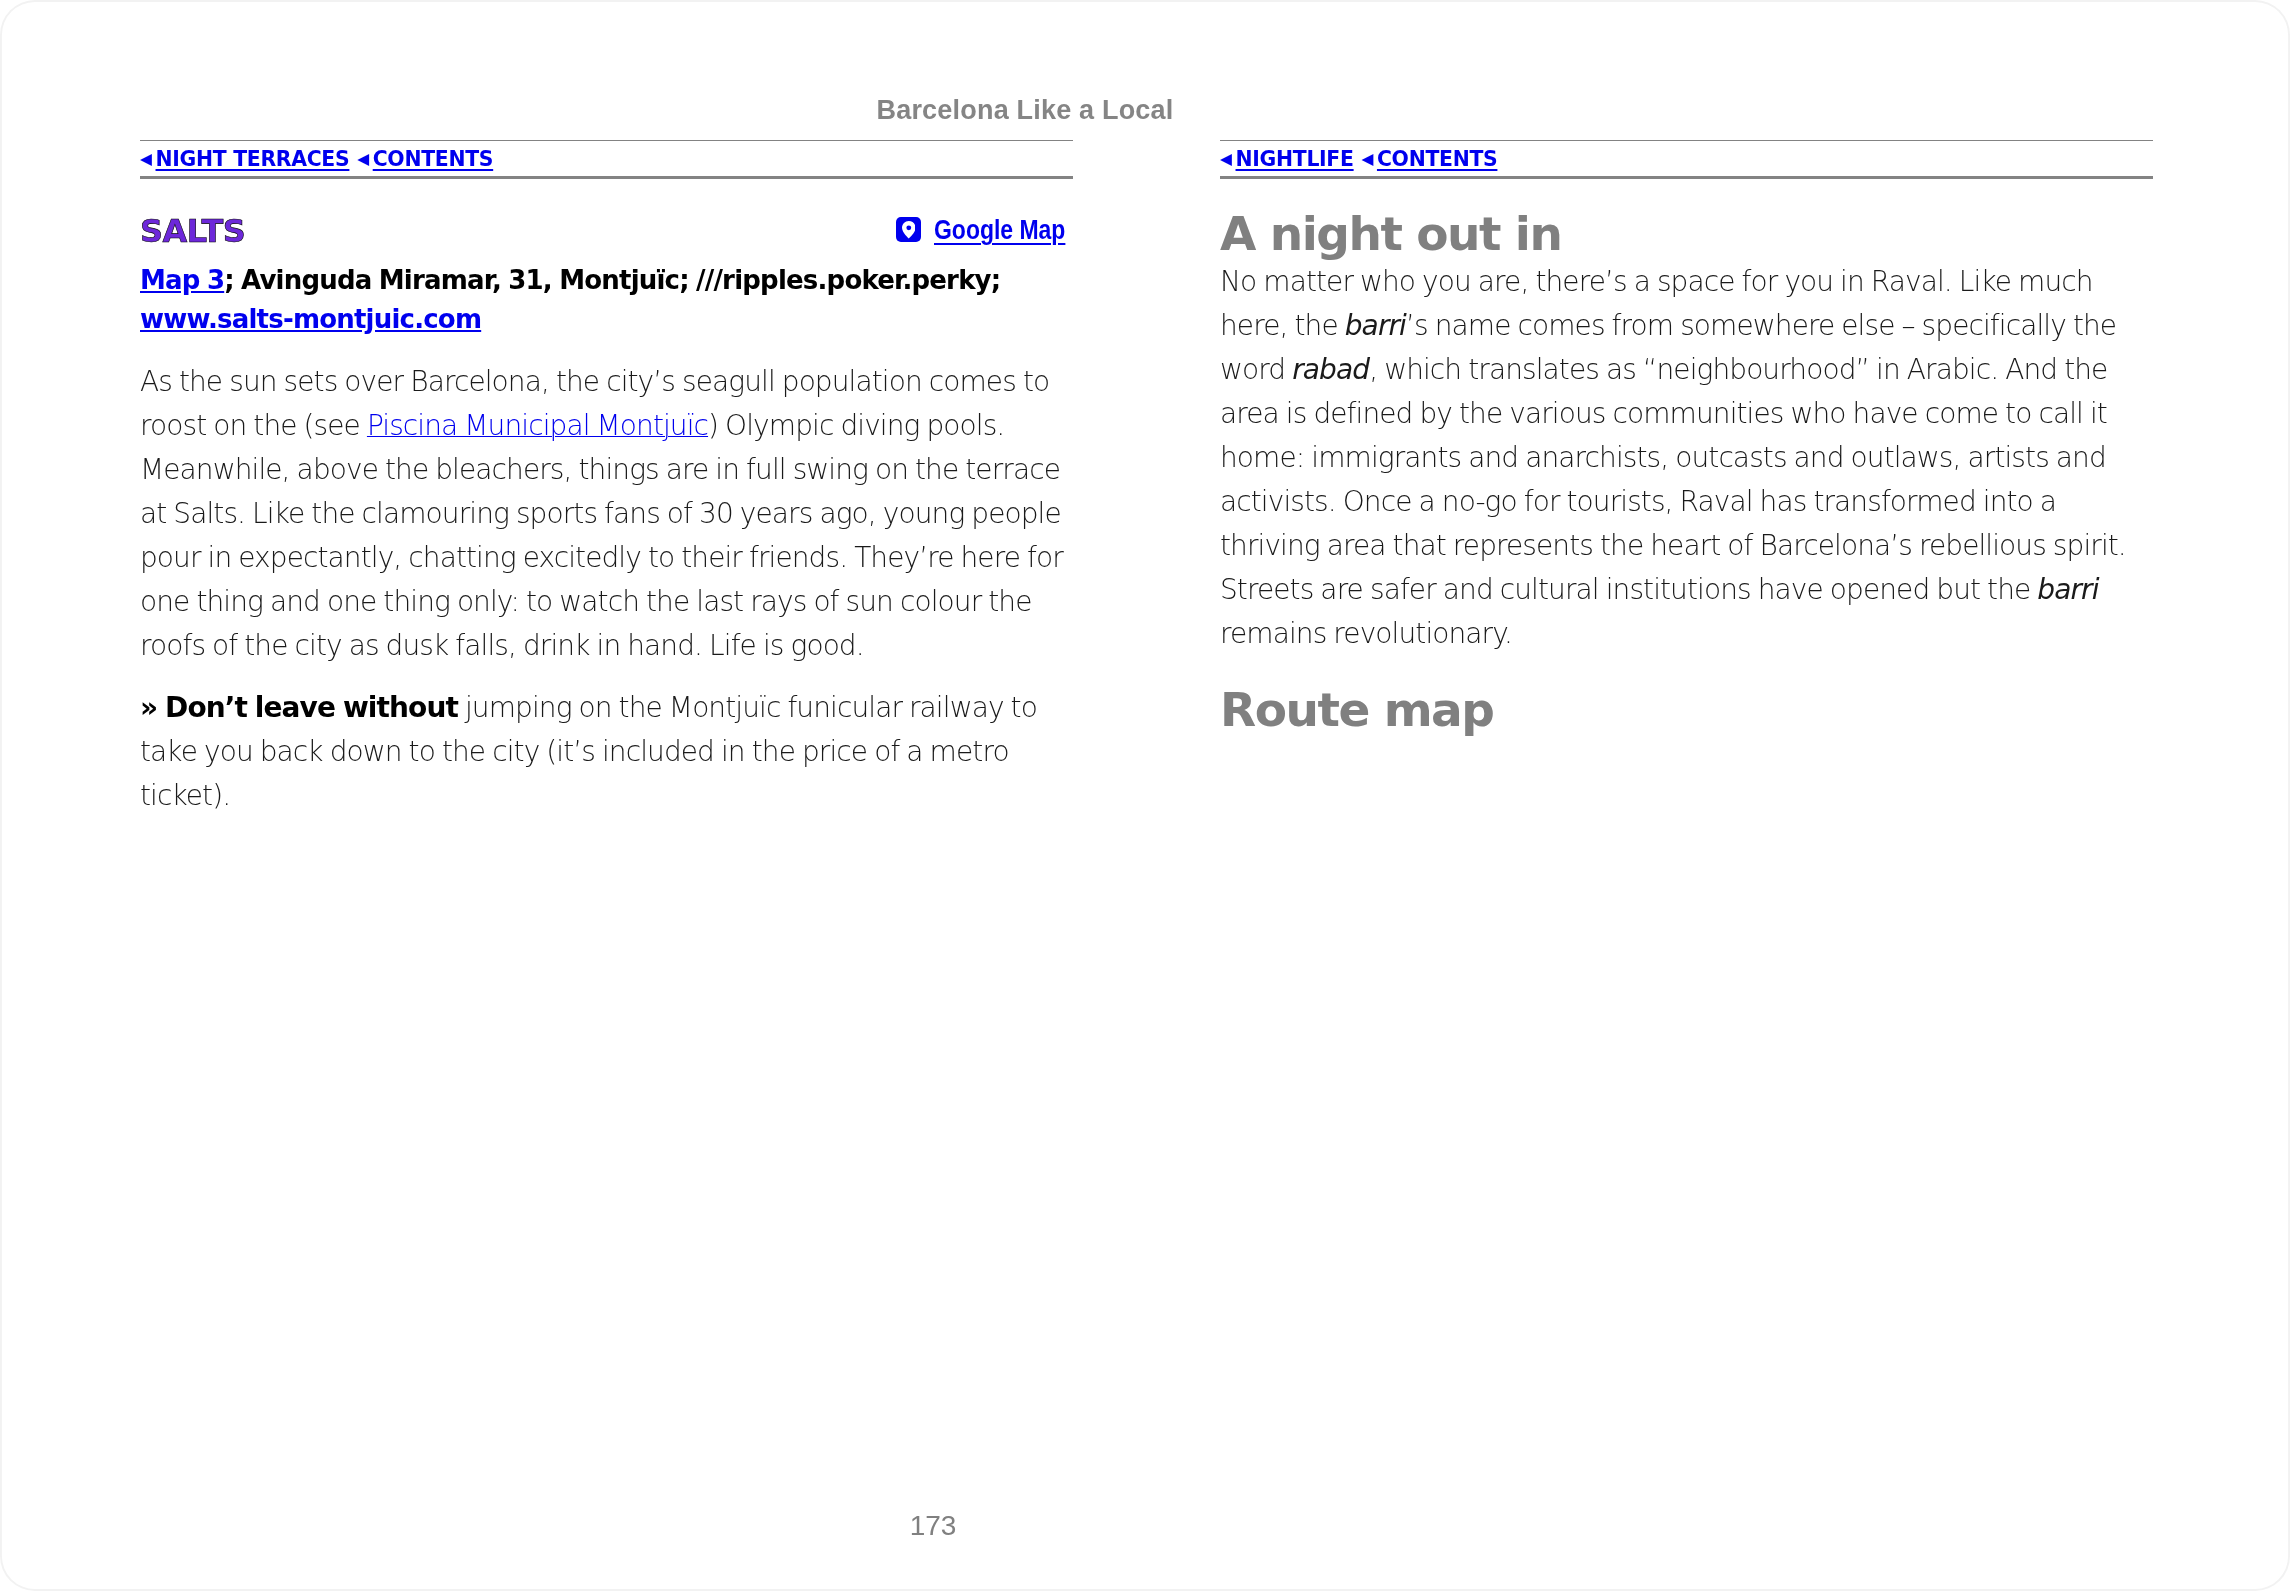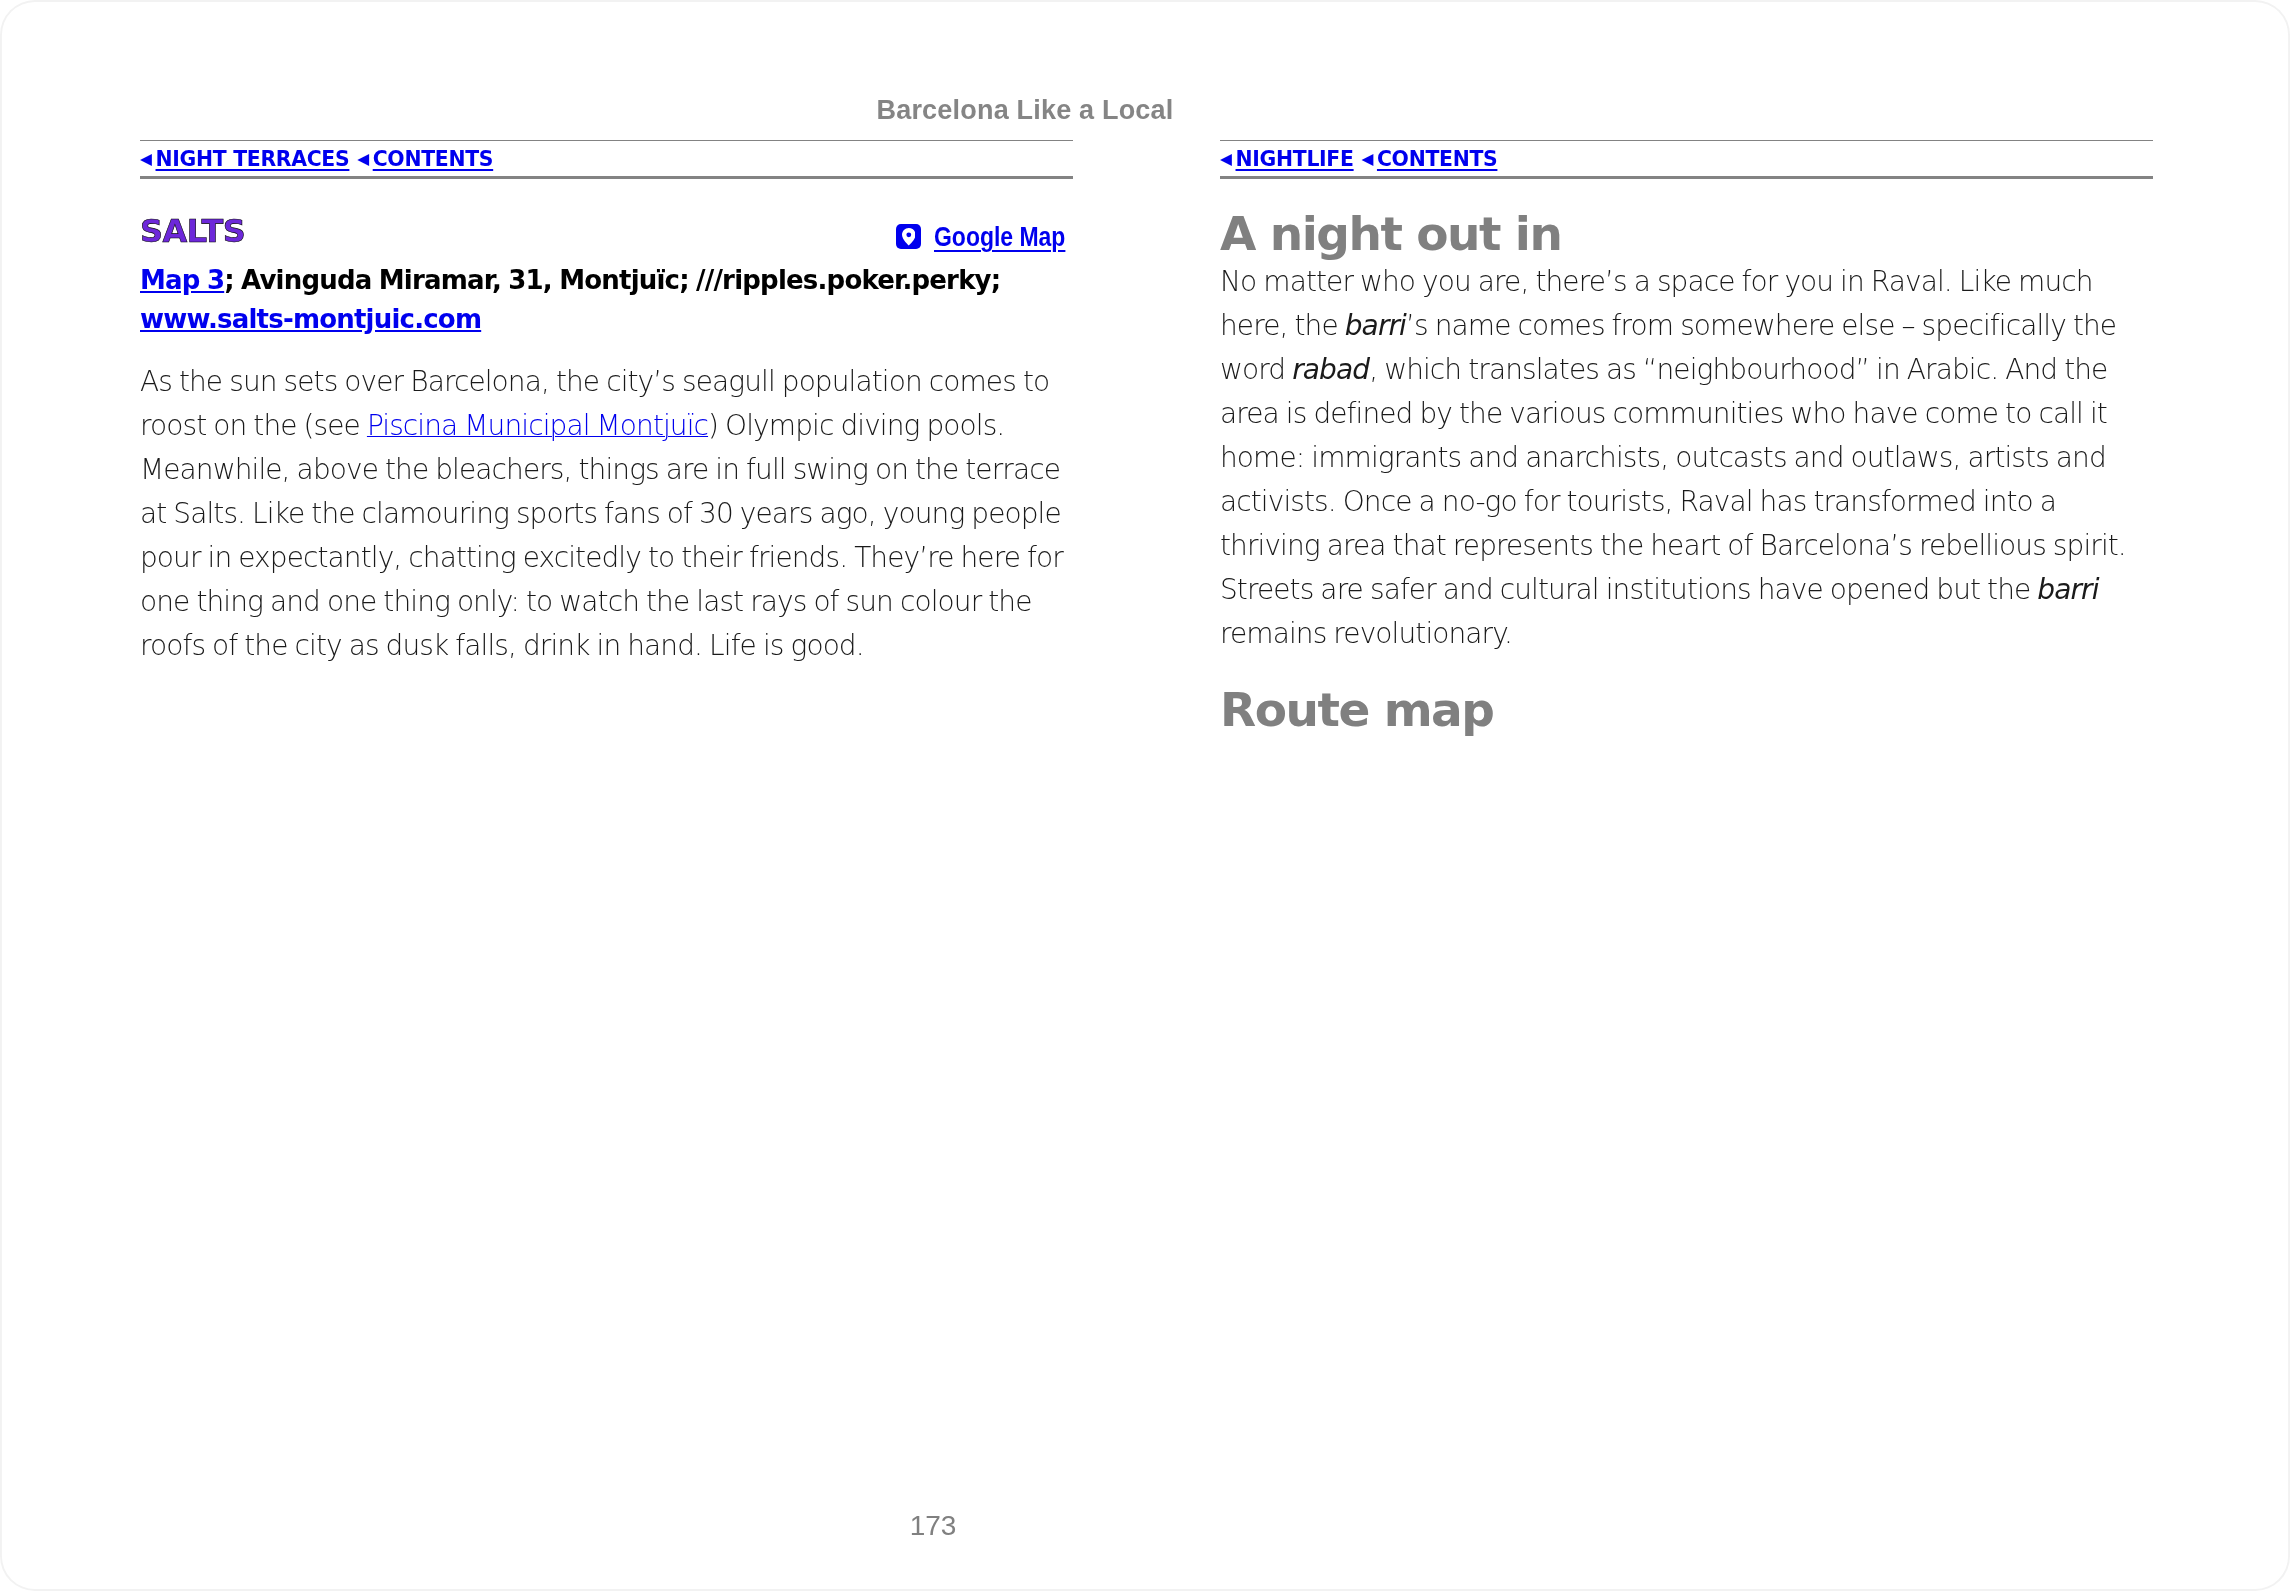--- a/index.html
+++ b/index.html
@@ -82,21 +82,20 @@
       line-height: 43px;
       -webkit-text-stroke: 0.6px #000;
     }
     .gmap {
       position: absolute;
       right: 12.6px;
       top: 3.9px;
       display: flex;
       align-items: center;
       cursor: pointer;
-      margin-top: 7px;
     }
     .gmap-icon {
       width: 25px;
       height: 25px;
       background: #0000ee;
       border-radius: 4.9px;
       display: flex;
       align-items: center;
       justify-content: center;
       margin-right: 13.6px;
@@ -224,20 +223,21 @@
       <span class="gmap-label">Google Map</span>
     </div>
   </div>
 
   <div class="address">
     <a>Map 3</a><span>; Avinguda Miramar, 31, Montjuïc; ///ripples.poker.perky; </span><a>www.salts-montjuic.com</a>
   </div>
 
   <p class="body-text p1"><span>As the sun sets over Barcelona, the city’s seagull population comes to roost on the (see </span><a class="inline-link">Piscina Municipal Montjuïc</a><span>) Olympic diving pools. Meanwhile, above the bleachers, things are in full swing on the terrace at Salts. Like the clamouring sports fans of 30 years ago, young people pour in expectantly, chatting excitedly to their friends. They’re here for one thing and one thing only: to watch the last rays of sun colour the roofs of the city as dusk falls, drink in hand. Life is good.</span></p>
 
+  <p class="body-text p2"><span class="tip-lead">» Don’t leave without</span><span> jumping on the Montjuïc funicular railway to take you back down to the city (it’s included in the price of a metro ticket).</span></p>
 </div>
 
 <div class="column col-right">
   <div class="nav-bar">
     <span class="nav-arrow">◀</span>
     <a class="nav-link">NIGHTLIFE</a>
     <span class="nav-arrow">◀</span>
     <a class="nav-link">CONTENTS</a>
   </div>
 

